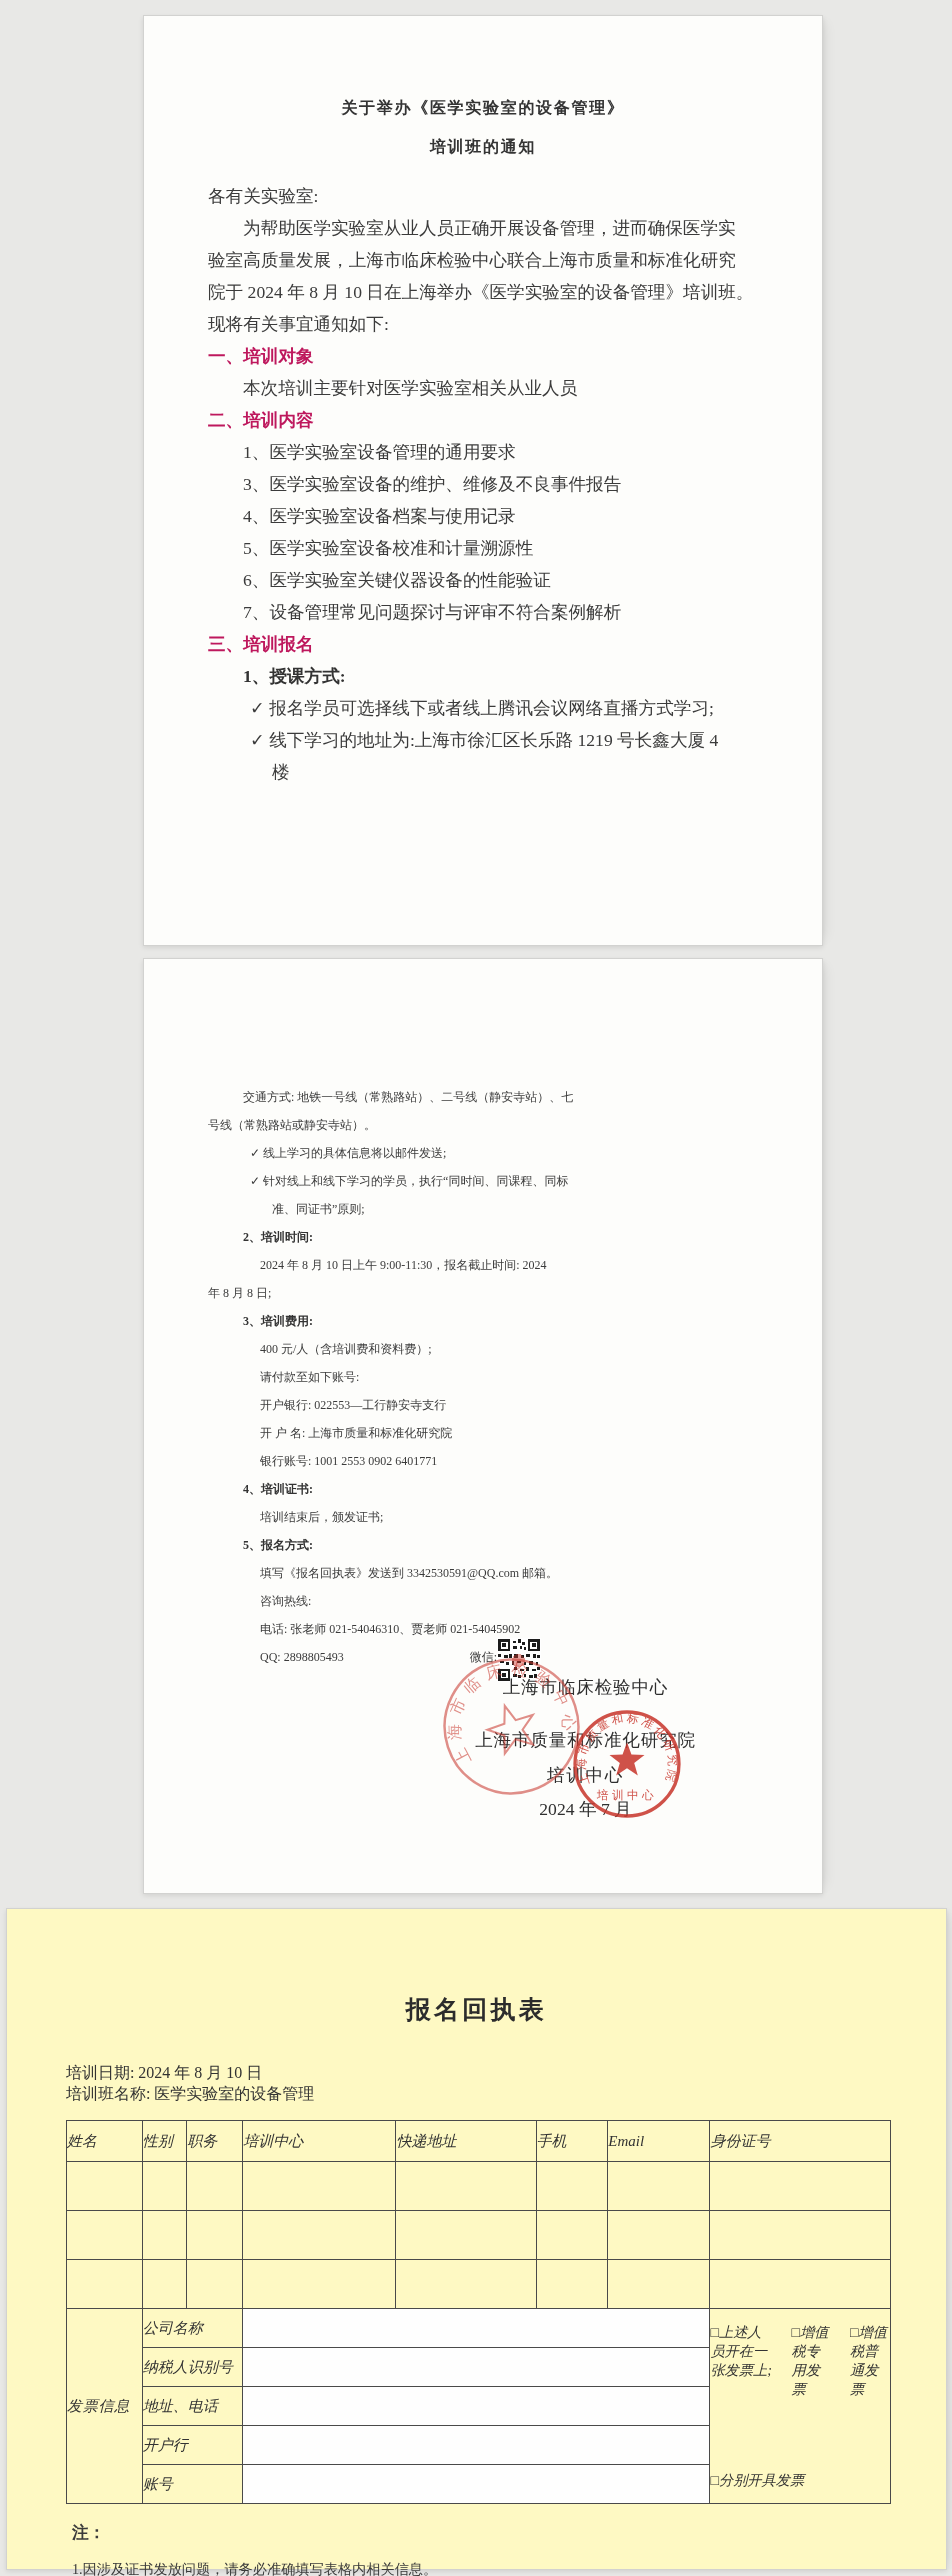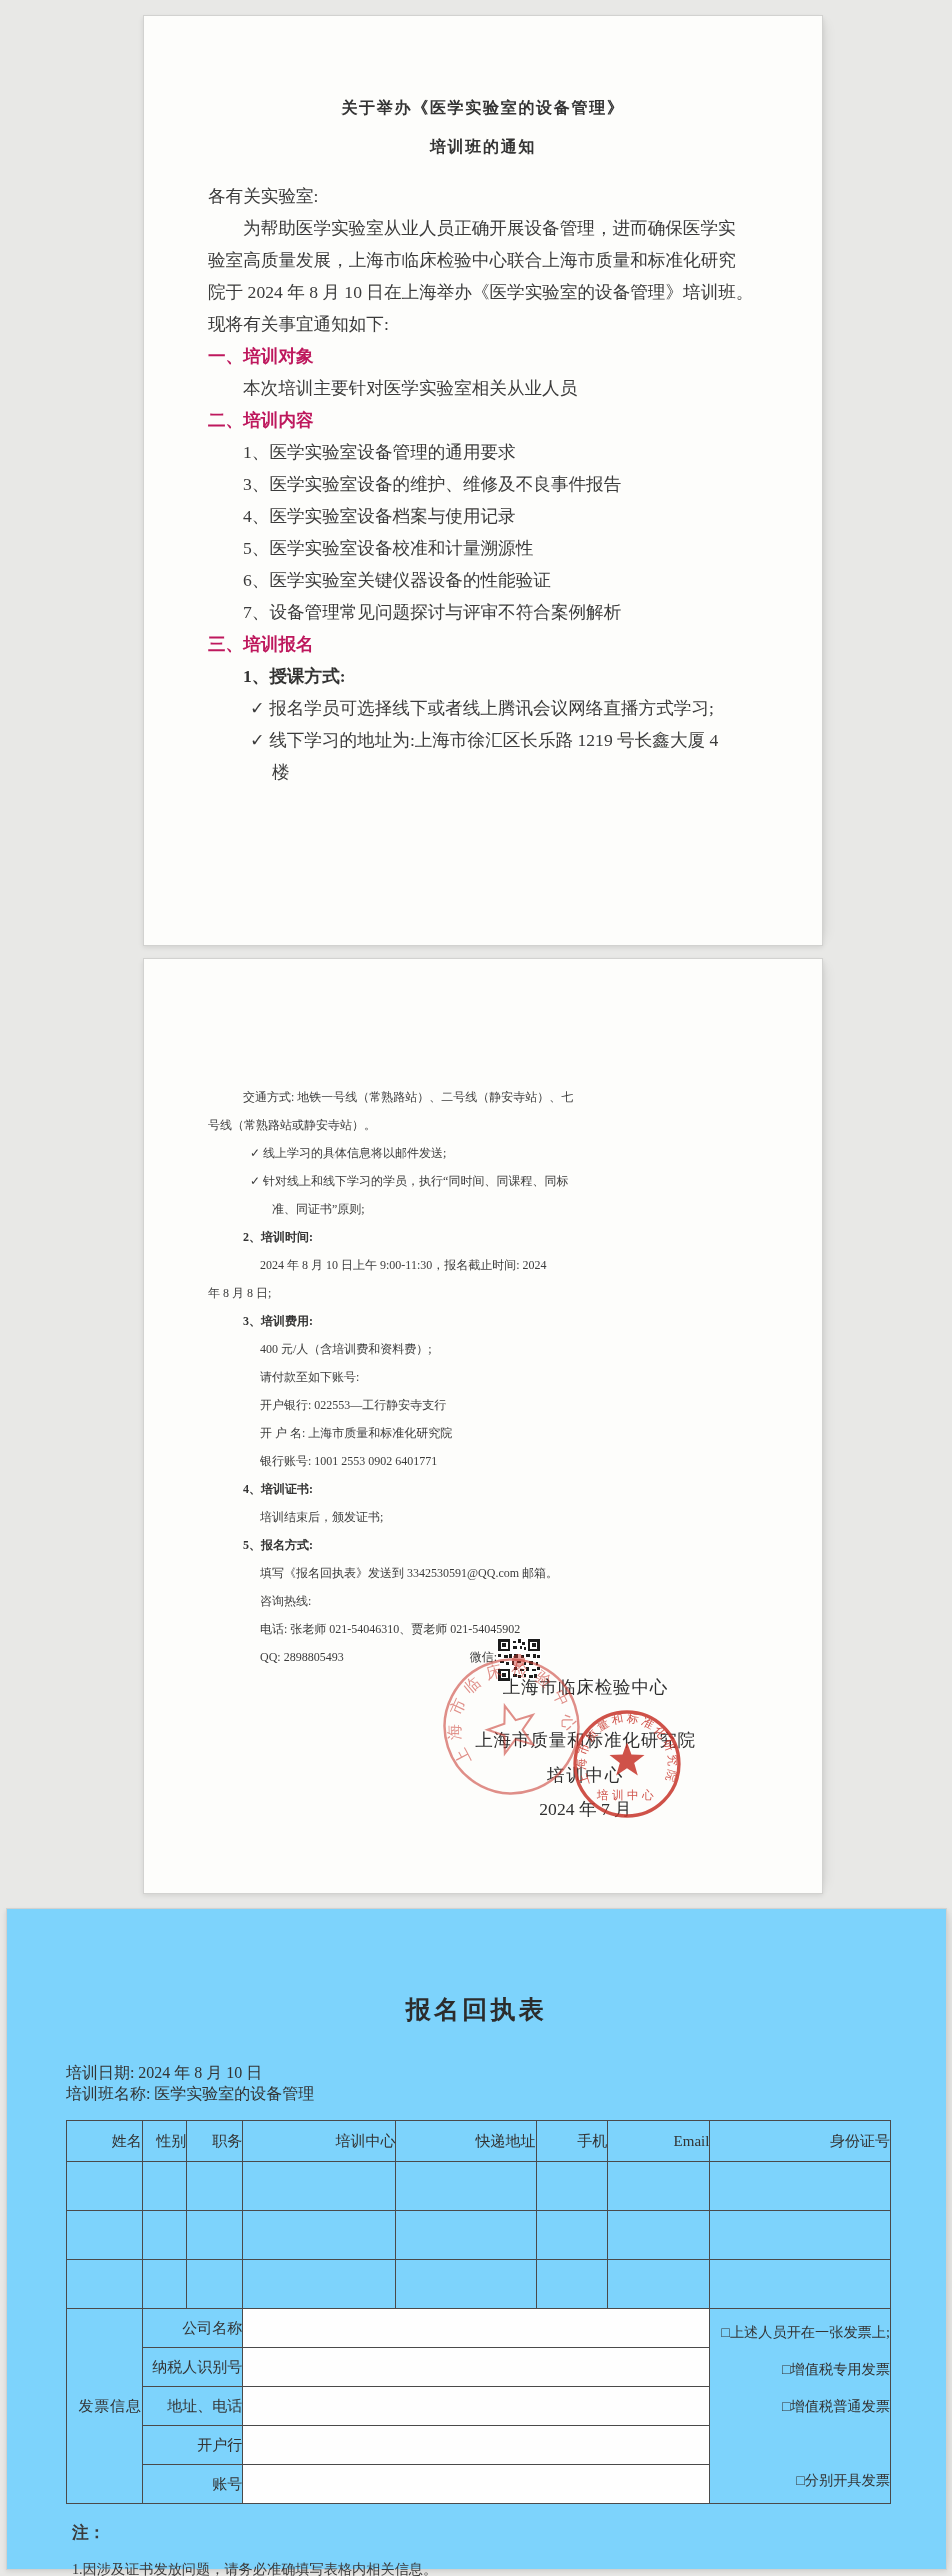--- a/index.html
+++ b/index.html
@@ -9,21 +9,21 @@
     font-family:"Liberation Serif","DejaVu Serif",serif;
     color:#3b3b3b;
   }
   .page{
     position:absolute;background:#fdfdfb;border:0.8px solid #d2d2d0;
     box-shadow:0 1.7px 5px rgba(0,0,0,.10), 11.7px 0 11.7px -8.4px rgba(0,0,0,.06);
     box-sizing:border-box;
   }
   #page1{left:143px;top:15px;width:680px;height:931px;}
   #page2{left:143px;top:958px;width:680px;height:936px;}
-  #page3{left:5.9px;top:1908px;width:941px;height:662px;background:#7dd3fc;}
+  #page3{left:5.9px;top:1908px;width:941px;height:662px;background:#fef9c3;}
 
   
   .doc-title{ text-align:center;font-weight:bold;font-size:16px;letter-spacing:1.7px;
     font-family:"Liberation Serif","DejaVu Serif",serif;color:#343434;}
   #page1 .t1{padding-top:82px;}
   #page1 .t2{padding-top:18.4px;}
   .body-block{padding:0 89px 0 64px;}
   #page1 .body-block{margin-top:22px;}
   #page2 .body-block{padding-top:124px;}
   .ln{font-size:17.6px;line-height:32px;height:32px;white-space:nowrap;}
@@ -48,30 +48,30 @@
   #stamp1{left:294px;top:694px;width:147px;height:147px;opacity:.55;transform:rotate(-18deg);}
   #stamp2{left:426px;top:748px;width:114px;height:114px;opacity:.85;}
 
   
   .form-title{text-align:center;font-weight:bold;font-size:25px;letter-spacing:3.3px;
     font-family:"Liberation Sans","DejaVu Sans",sans-serif;color:#2c2c2c;padding-top:84px;}
   .form-meta{display:flex;justify-content:space-between;padding:0 59px;margin-top:37px;font-size:16px;color:#333;flex-direction:column;}
   table.reg{border-collapse:collapse;margin:15px 0 0 59px;width:825px;table-layout:fixed;
     border:1.7px solid #3c3c3c;}
   table.reg td,table.reg th{border:0.8px solid #4a4a4a;font-weight:normal;font-size:15px;color:#333;
-    text-align:right;vertical-align:middle;padding:0;}
+    text-align:left;vertical-align:middle;padding:0;font-style:italic;}
   tr.hdr th{height:40px;}
   tr.blank td{height:48px;}
   tr.inv td{height:38px;}
   td.inv-label{font-size:14.2px;}
   td.inv-field{background:#fefefe;}
   td.section-label{font-size:15px;letter-spacing:0.8px;}
   td.cb-cell{vertical-align:top;text-align:left;padding:11.7px 5px 8.4px 10px;}
   .cb-col{display:flex;flex-direction:column;height:167px;justify-content:space-between;font-size:14.2px;color:#333;}
-  .cb-top{display:flex;flex-direction:column;gap:18.4px;}
+  .cb-top{display:flex;gap:18.4px;}
   .notes-block{padding:0 0 0 65px;margin-top:16.7px;font-size:14.2px;color:#3a3a3a;}
   .notes-label{font-weight:bold;font-size:16.7px;margin-bottom:11.7px;}
   .note-line{line-height:28.5px;white-space:nowrap;}
 
   .seal-red{fill:none;stroke:#c8352b;}
   .seal-text{fill:#c8352b;font-family:"Liberation Serif","DejaVu Serif",serif;}
 </style>
 </head>
 <body>
 

